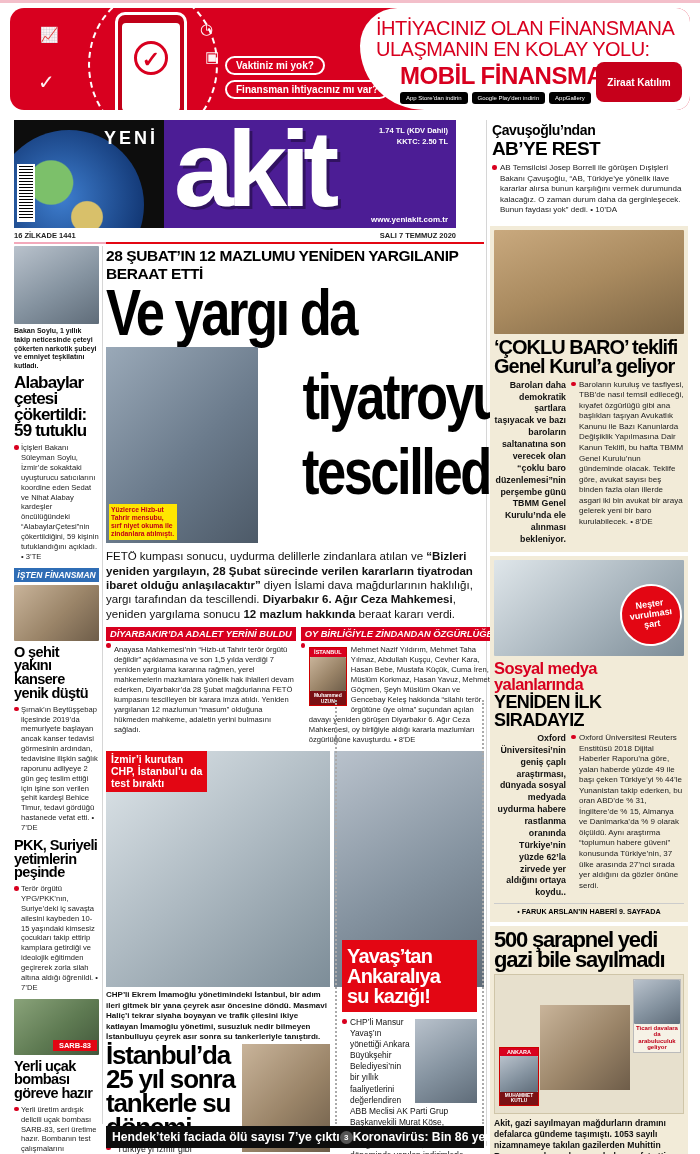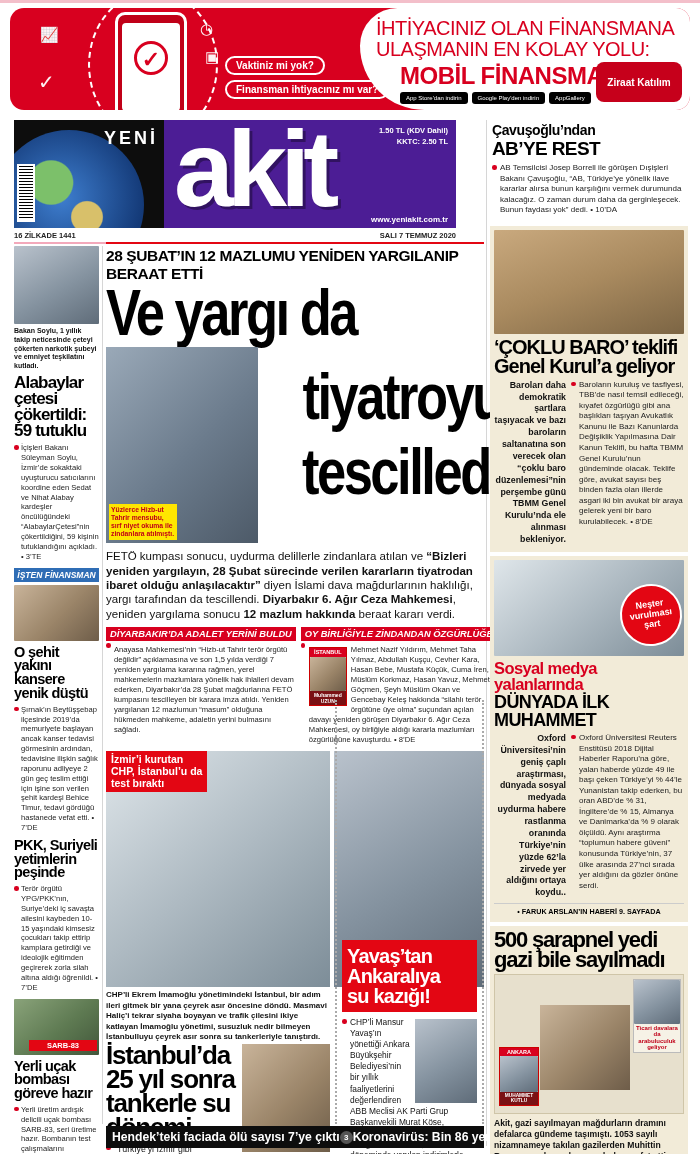--- a/index.html
+++ b/index.html
@@ -47,21 +47,21 @@
   
   .sidebar { position:absolute; left:14px; top:246px; width:85px; }
   .ph { width:100%; border-radius:1px; }
   .cap { font-size:7px; font-weight:700; line-height:1.25; margin:3px 0 4px; color:#111; }
   .sb-h1 { font-size:17px; font-weight:800; letter-spacing:-0.8px; line-height:.95; color:#000; margin-bottom:4px; }
   .sb-h2 { font-size:14.5px; font-weight:800; letter-spacing:-0.6px; line-height:.95; color:#000; margin:5px 0 4px; }
   .sb-body { font-size:7.6px; line-height:1.3; color:#222; position:relative; padding-left:7px; margin-bottom:6px; }
   .dot { position:absolute; left:0; top:2px; width:4.5px; height:4.5px; border-radius:50%; background:#d8001f; }
   .bluebar { background:#2f6db5; color:#fff; font-size:8.5px; font-weight:800; font-style:italic; text-align:center; padding:2px 0; margin-bottom:3px; }
   .sarb { position:relative; }
-  .sarb-tag { position:absolute; right:2px; bottom:4px; background:#e30613; color:#fff; font-size:7.5px; font-weight:800; padding:1px 18px; }
+  .sarb-tag { position:absolute; right:2px; bottom:4px; background:#e30613; color:#fff; font-size:7.5px; font-weight:800; padding:1px 6px; }
 
   
   .center { position:absolute; left:106px; top:242px; width:378px; }
   .kickrule { height:2px; background:#e30613; margin-bottom:3px; }
   .kicker { font-size:15.5px; font-weight:800; letter-spacing:-0.4px; color:#000; margin-bottom:2px; }
   .hl-line { font-weight:800; color:#000; font-size:64px; line-height:.88; letter-spacing:-3px; transform:scaleX(.82); transform-origin:left; white-space:nowrap; }
   .hl-row { display:flex; }
   .hl-right { flex:1; text-align:right; }
   .hl-right .hl-line { transform-origin:right; }
   .mainphoto { position:relative; width:152px; height:196px; margin-top:6px; flex:none; }
@@ -165,21 +165,21 @@
   <div class="mast-black">
     <div class="earth"></div>
     <div class="yeni">YENİ</div>
     <div class="barcode">
         <div></div>
       </div>
   </div>
   <div class="mast-red">
     <div class="akit">akit</div>
     <div class="price">
-      <div>1.50 TL (KDV Dahil)</div>
+      <div>1.74 TL (KDV Dahil)</div>
       <div>KKTC: 2.50 TL</div>
     </div>
     <div class="site">www.yeniakit.com.tr</div>
   </div>
   <div class="dateline">
     <span>16 ZİLKADE 1441</span>
     <span>SALI 7 TEMMUZ 2020</span>
   </div>
 
   <div class="vsep1"></div>
@@ -288,21 +288,21 @@
       <div class="twocol">
         <div class="intro">Baroları daha demokratik şartlara taşıyacak ve bazı baroların saltanatına son verecek olan “çoklu baro düzenlemesi”nin perşembe günü TBMM Genel Kurulu’nda ele alınması bekleniyor.</div>
         <div class="r-body"><span class="dot"></span><span>Baroların kuruluş ve tasfiyesi, TBB’de nasıl temsil edileceği, kıyafet özgürlüğü gibi ana başlıkları taşıyan Avukatlık Kanunu ile Bazı Kanunlarda Değişiklik Yapılmasına Dair Kanun Teklifi, bu hafta TBMM Genel Kurulu’nun gündeminde olacak. Teklife göre, avukat sayısı beş binden fazla olan illerde asgari iki bin avukat bir araya gelerek yeni bir baro kurulabilecek. • 8’DE</span></div>
       </div>
     </div>
 
     <div class="sect cream" style="position:relative;">
       <div class="ph photo-tech" style="height:96px;"></div>
       <div class="nester">Neşter vurulması şart</div>
       <div class="sos-h1">Sosyal medya yalanlarında</div>
-      <div class="sos-h2">DÜNYADA İLK MUHAMMET</div>
+      <div class="sos-h2">YENİDEN İLK SIRADAYIZ</div>
       <div class="twocol">
         <div class="intro">Oxford Üniversitesi’nin geniş çaplı araştırması, dünyada sosyal medyada uydurma habere rastlanma oranında Türkiye’nin yüzde 62’la zirvede yer aldığını ortaya koydu..</div>
         <div class="r-body"><span class="dot"></span><span>Oxford Üniversitesi Reuters Enstitüsü 2018 Dijital Haberler Raporu’na göre, yalan haberde yüzde 49 ile başı çeken Türkiye’yi % 44’le Yunanistan takip ederken, bu oran ABD’de % 31, İngiltere’de % 15, Almanya ve Danimarka’da % 9 olarak ölçüldü. Aynı araştırma “toplumun habere güveni” konusunda Türkiye’nin, 37 ülke arasında 27’nci sırada yer aldığını da gözler önüne serdi.</span></div>
       </div>
       <div class="byline">• FARUK ARSLAN’IN HABERİ 9. SAYFADA</div>
     </div>
 
     <div class="sect cream">
       <div class="sar-h"><span>500 şarapnel yedi</span><br><span>gazi bile sayılmadı</span></div>
       <div class="clip">

